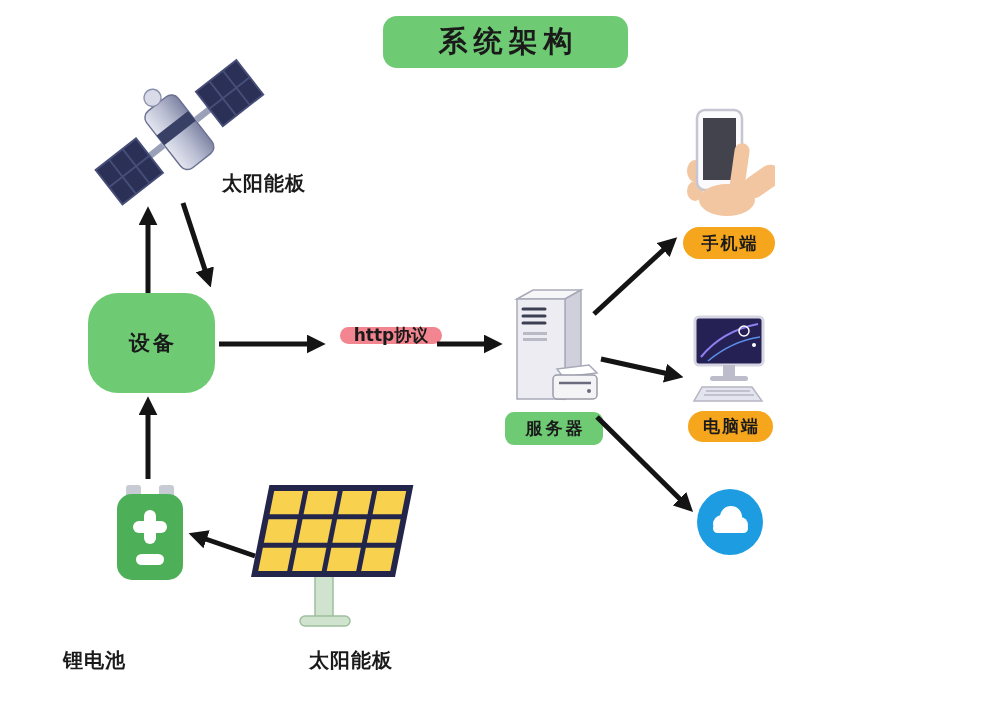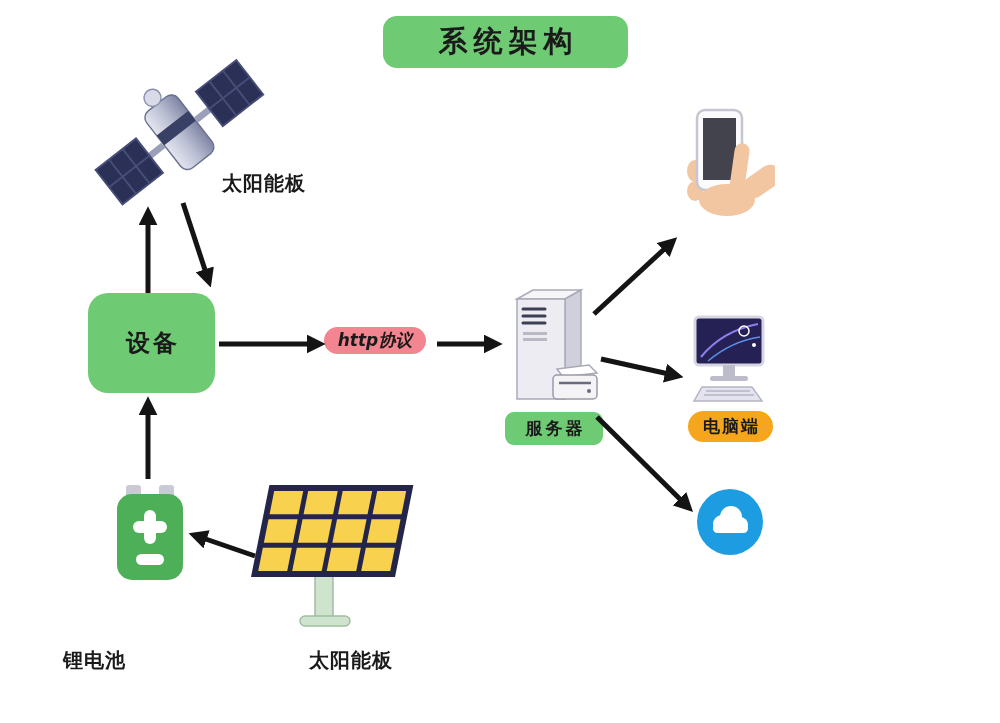--- a/index.html
+++ b/index.html
@@ -21,26 +21,26 @@
   }
   .badge{
     position:absolute;display:flex;align-items:center;justify-content:center;
     font-weight:bold;color:var(--text);white-space:nowrap;text-align:center;
   }
   .title-badge{
     left:383px;top:16px;width:245px;height:52px;border-radius:14px;
     background:var(--green);font-size:29px;letter-spacing:6px;text-indent:6px;
   }
   .device-node{
-    left:88px;top:293px;width:127px;height:100px;border-radius:20px;
-    background:var(--green);font-size:24px;letter-spacing:3px;text-indent:3px;
+    left:88px;top:293px;width:127px;height:100px;border-radius:30px;
+    background:var(--green);font-size:21px;letter-spacing:3px;text-indent:3px;
   }
   .http-pill{
-    left:324px;top:327px;width:102px;height:27px;border-radius:18px;
-    background:var(--pink);font-size:17px;font-style:italic;
+    left:340px;top:327px;width:102px;height:17px;border-radius:18px;
+    background:var(--pink);font-size:17px;
   }
   .server-pill{
     left:505px;top:412px;width:98px;height:33px;border-radius:9px;
     background:var(--green);font-size:17px;letter-spacing:3px;text-indent:3px;
   }
   .orange-pill{
     background:var(--orange);font-size:17px;letter-spacing:2px;text-indent:2px;
     border-radius:16px;
   }
   .mobile-pill{left:683px;top:227px;width:92px;height:32px;}
@@ -126,20 +126,21 @@
       <ellipse cx="20" cy="86" rx="8" ry="10"></ellipse>
     </g>
     <rect x="22" y="5" width="45" height="80" rx="8" fill="#fbfbfd" stroke="#c5c6d2" stroke-width="2.5"></rect>
     <rect x="28" y="13" width="33" height="62" fill="#43434d"></rect>
     <g fill="var(--skin)">
       <rect x="66" y="66" width="42" height="22" rx="11" transform="rotate(-35 86 77)"></rect>
       <ellipse cx="52" cy="95" rx="28" ry="16"></ellipse>
       <rect x="57" y="38" width="15" height="52" rx="7.5" transform="rotate(8 64 64)"></rect>
     </g>
   </svg>
+  <div class="badge orange-pill mobile-pill">手机端</div>
 
   <svg class="icon" style="left:688px;top:315px;" viewBox="0 0 82 95" width="82" height="95">
     <rect x="7" y="2" width="68" height="48" rx="4" fill="#262155" stroke="#d6d6e2" stroke-width="3"></rect>
     <path d="M13,42 Q34,16 70,9" stroke="#8f7ff0" stroke-width="2" fill="none"></path>
     <path d="M20,46 Q44,26 72,22" stroke="#5a8fe8" stroke-width="1.5" fill="none"></path>
     <circle cx="56" cy="16" r="5" fill="none" stroke="#ffffff" stroke-width="1.5"></circle>
     <circle cx="66" cy="30" r="2" fill="#ffffff"></circle>
     <rect x="35" y="50" width="12" height="11" fill="#bcbcca"></rect>
     <rect x="22" y="61" width="38" height="5" rx="2.5" fill="#bcbcca"></rect>
     <polygon points="14,72 64,72 74,86 6,86" fill="#e4e4ee" stroke="#b5b5c4" stroke-width="1.5"></polygon>

